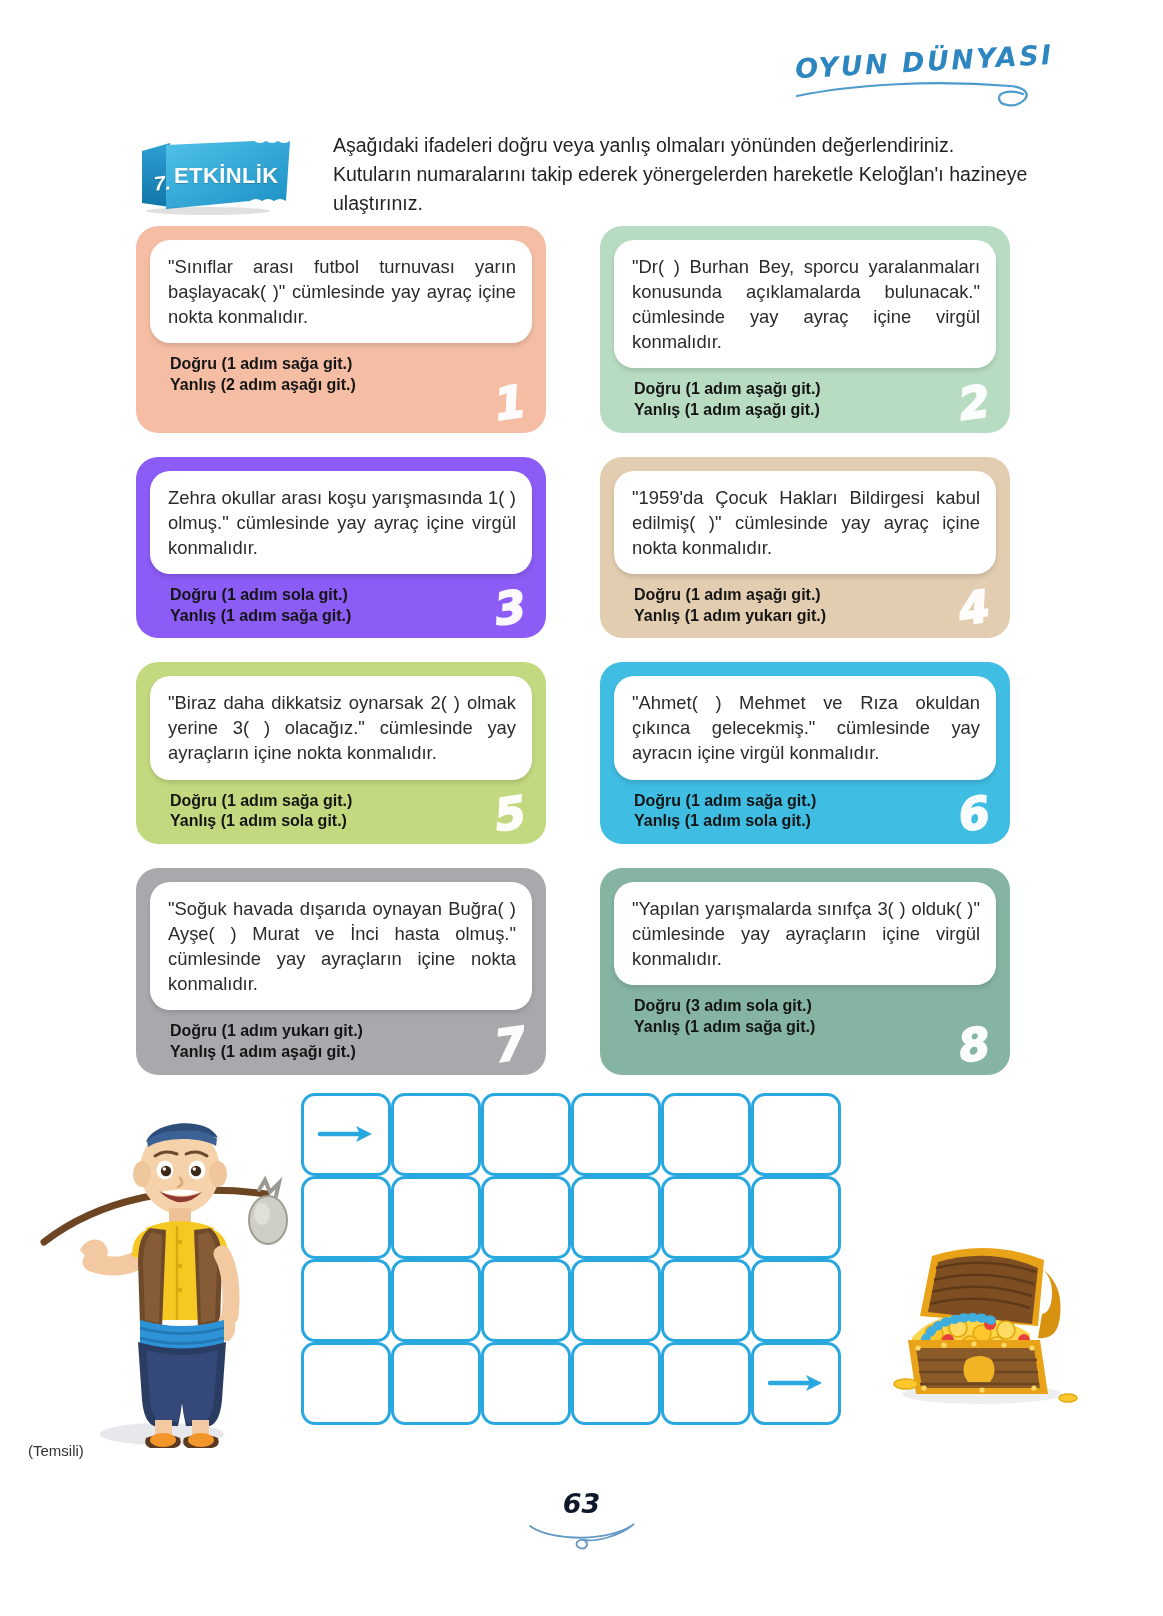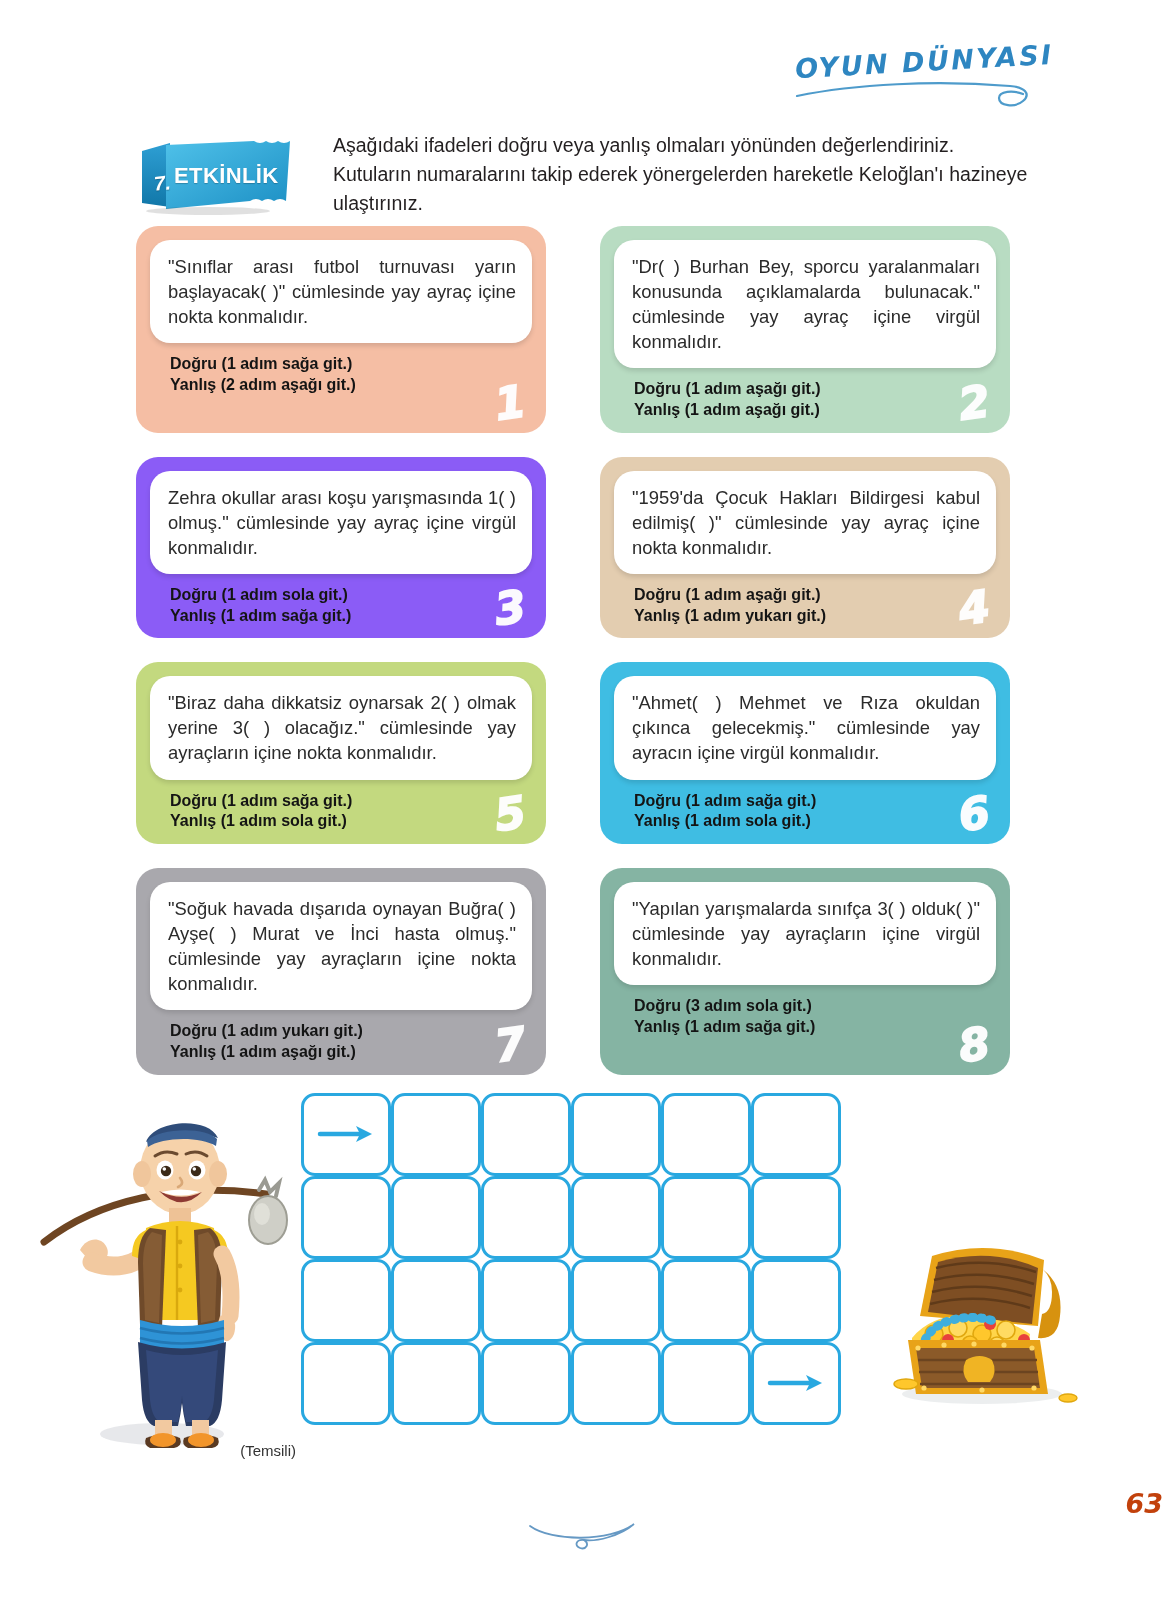--- a/index.html
+++ b/index.html
@@ -98,21 +98,21 @@
     opacity: .97;
     pointer-events: none;
   }
 
   
   .bottom { position: absolute; left: 0; top: 1080px; width: 1163px; height: 400px; }
 
   .kelogan-wrap { position: absolute; left: 28px; top: 10px; width: 268px; height: 392px; }
   .kelogan-caption {
     position: absolute; left: 0; top: 352px; width: 268px;
-    text-align: right; font-size: 15px; color: #333;
+    text-align: left; font-size: 15px; color: #333;
   }
 
   .maze {
     position: absolute; left: 302px; top: 14px;
     display: grid;
     grid-template-columns: repeat(6, 90px);
     grid-template-rows: repeat(4, 83px);
   }
   .cell {
     width: 90px; height: 83px;
@@ -124,23 +124,23 @@
     display: flex; align-items: center; justify-content: center;
   }
   .cell svg { display: block; }
 
   .chest-wrap { position: absolute; left: 862px; top: 128px; width: 250px; height: 210px; }
 
   
   .footer { position: absolute; left: 0; top: 1488px; width: 1163px; height: 80px; }
   .page-num {
     position: absolute; left: 0; right: 0; top: 0;
-    text-align: right;
+    text-align: center;
     font-size: 27px; font-weight: 700; font-style: italic;
-    color: #c2410c;
+    color: #0f172a;
     font-family: "DejaVu Sans", sans-serif;
   }
   .footer-swoosh { position: absolute; left: 50%; top: 30px; transform: translateX(-50%); }
 </style>
 </head>
 <body>
 
 <div class="page">
 
   <div class="header-title">

